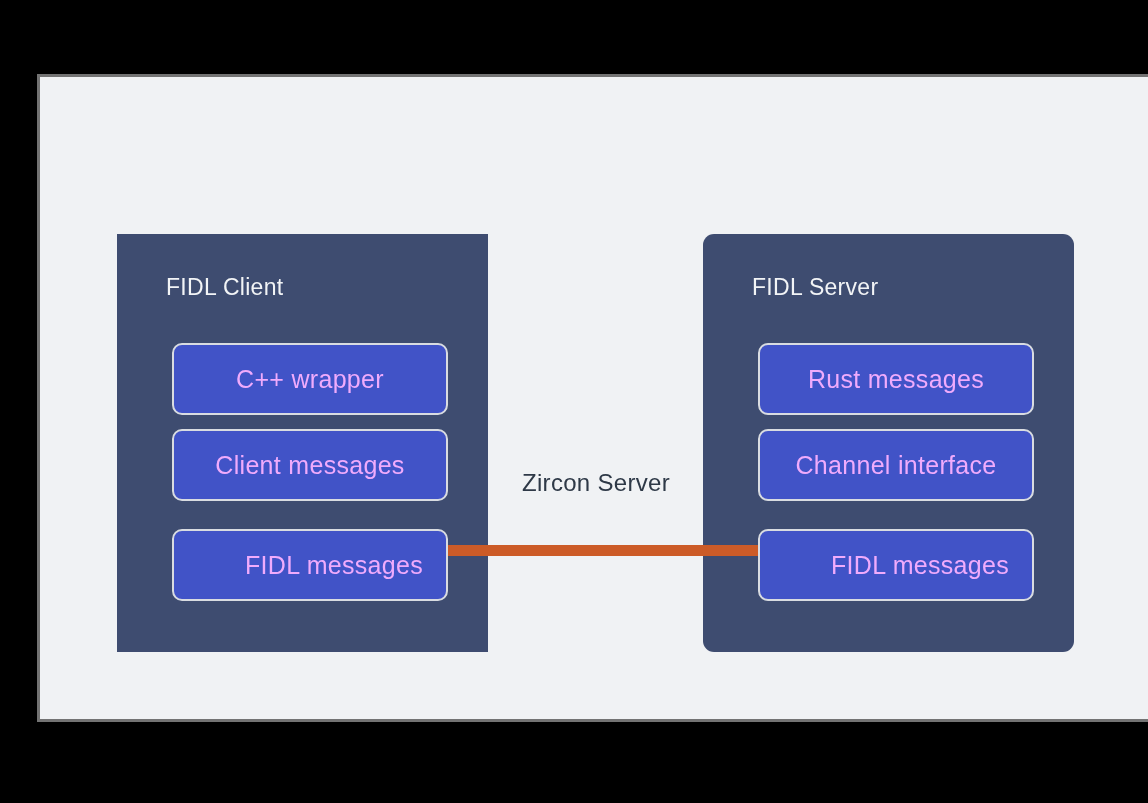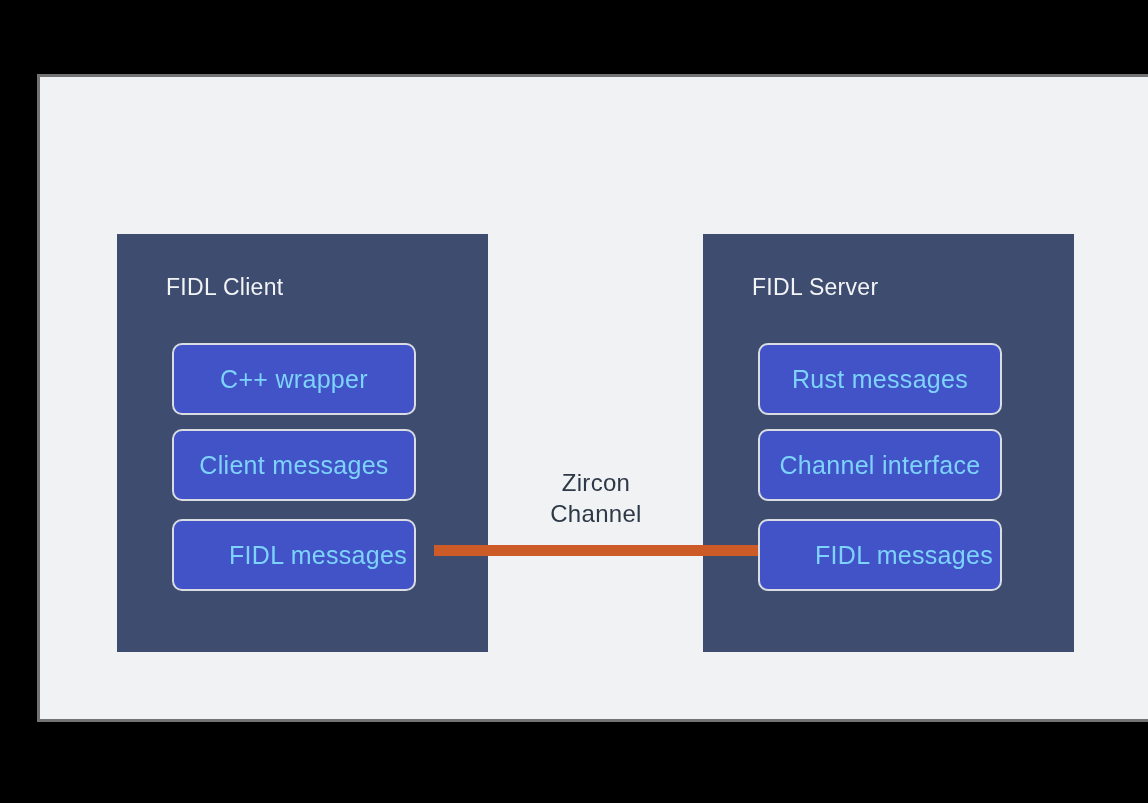--- a/index.html
+++ b/index.html
@@ -29,35 +29,35 @@
   .container-title {
     position: absolute;
     left: 49px; top: 40px;
     font-size: 23px;
     letter-spacing: 0.3px;
     color: #F2F4F6;
   }
   .node {
     position: absolute;
     left: 55px;
-    width: 244px; height: 72px;
+    width: 276px; height: 72px;
     background: #4153C7;
     border: 2px solid #D9DCE1;
     border-radius: 10px;
     display: flex;
     align-items: center;
     justify-content: center;
     font-size: 25px;
     letter-spacing: 0.3px;
-    color: #7dd3fc;
+    color: #f0abfc;
     z-index: 3;
   }
   .node.n0 { top: 109px; }
   .node.n1 { top: 195px; }
-  .node.n2 { top: 285px; padding-left: 48px; }
+  .node.n2 { top: 295px; padding-left: 48px; }
   .channel-line {
     position: absolute;
     left: 411px; top: 542px;
     width: 326px; height: 11px;
     background: #CC5B27;
     z-index: 2;
   }
   .channel-label {
     position: absolute;
     left: 498px; top: 464px;
@@ -75,24 +75,24 @@
 
 <div class="canvas">
 
   <div class="container-box client" style="left:77px; top:157px;">
     <div class="container-title">FIDL Client</div>
     <div class="node n0">C++ wrapper</div>
     <div class="node n1">Client messages</div>
     <div class="node n2">FIDL messages</div>
   </div>
 
-  <div class="container-box server" style="left:663px; top:157px;">
+  <div class="container-box server" style="left:663px; top:157px;border-radius:11px;">
     <div class="container-title">FIDL Server</div>
     <div class="node n0">Rust messages</div>
     <div class="node n1">Channel interface</div>
     <div class="node n2">FIDL messages</div>
   </div>
 
   <div class="channel-line" style="left:394px; top:468px;"></div>
 
-  <div class="channel-label" style="left:481px; top:390px;">Zircon Channel</div>
+  <div class="channel-label" style="left:481px; top:390px;">Zircon Server</div>
 
 </div>
 
 </body></html>

